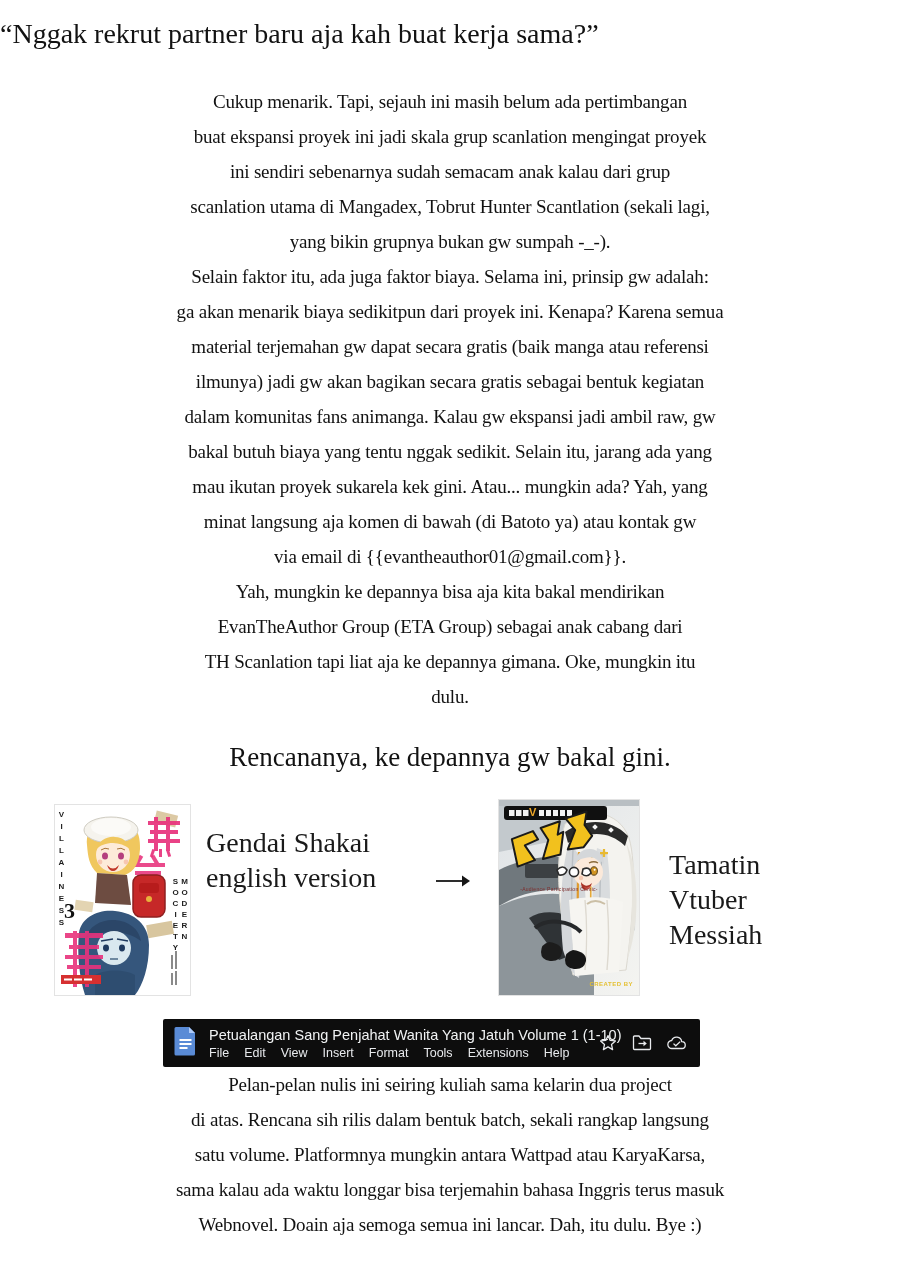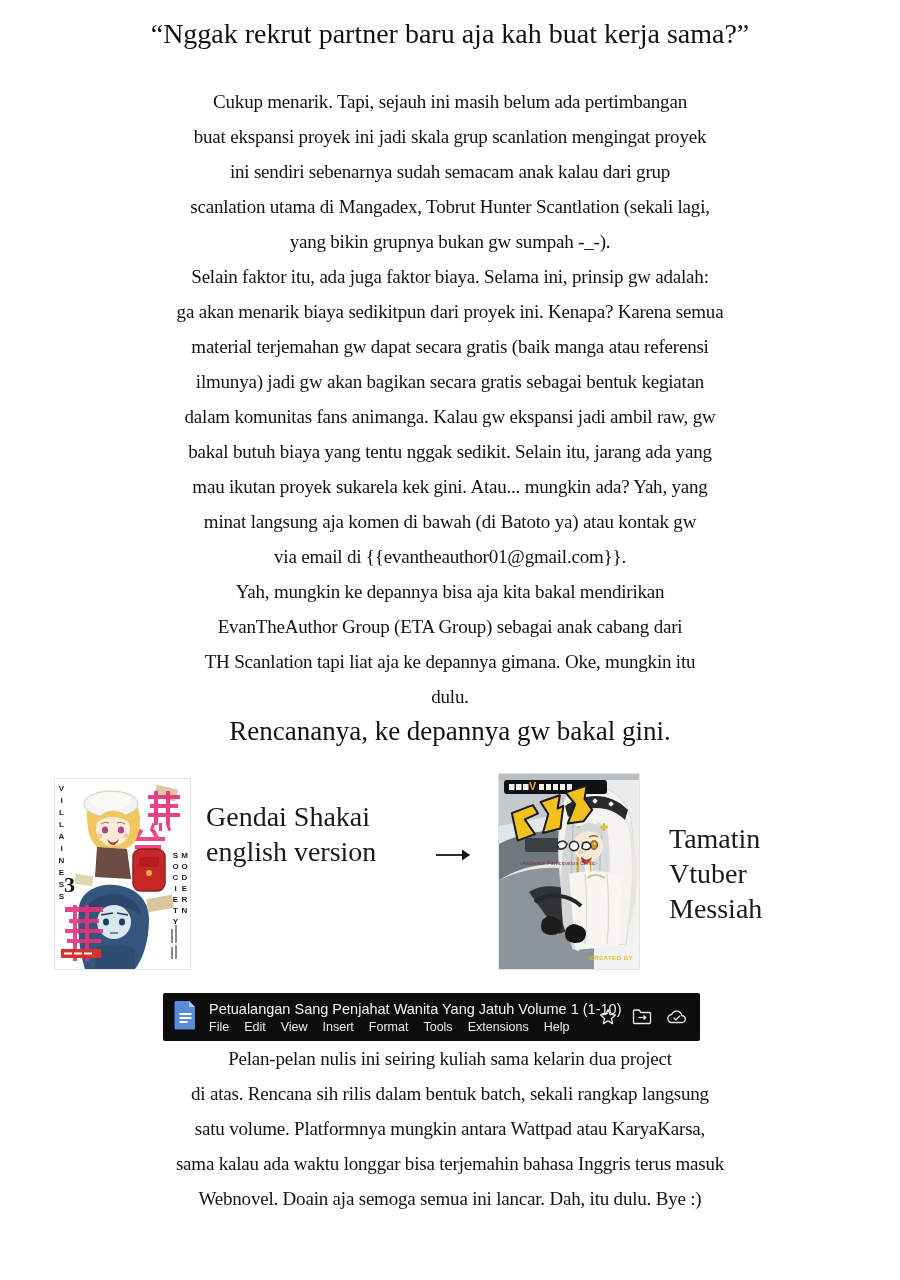--- a/index.html
+++ b/index.html
@@ -1,23 +1,23 @@
 <!DOCTYPE html>
 <html><head>
 <meta charset="utf-8">
 <style>
   html,body{margin:0;padding:0;}
   body{
     width:900px;height:1280px;background:#ffffff;color:#121212;
     font-family:"Liberation Serif", serif;overflow:hidden;position:relative;
   }
-  .quote{padding-top:16px;text-align:center;font-size:28px;line-height:36px;white-space:nowrap;}
+  .quote{padding-top:16px;font-size:28px;line-height:36px;white-space:nowrap;}
   .body-block{margin-top:32px;}
   .tline{text-align:center;font-size:19px;line-height:35px;white-space:nowrap;letter-spacing:-0.2px;}
-  .plan-line{text-align:center;font-size:27px;line-height:35px;}
+  .plan-line{margin-top:26px;text-align:center;font-size:27px;line-height:35px;}
   
   .projects-row{margin-top:30px;margin-left:55px;display:flex;align-items:flex-start;}
   .cover{position:relative;flex:none;box-shadow:0 0 0 1px #e3e3e3;}
   .cover-left{width:135px;height:190px;}
   .cover-right{width:140px;height:195px;margin-left:28px;margin-top:-5px;}
   .caption{font-size:28px;line-height:35px;color:#1a1a1a;}
   .caption-left{margin-left:16px;padding-top:20px;width:225px;}
   .caption-right{margin-left:30px;padding-top:42px;}
   .arrow-wrap{flex:none;margin-left:4px;margin-top:68px;}
   .vtext{position:absolute;writing-mode:vertical-rl;text-orientation:upright;

